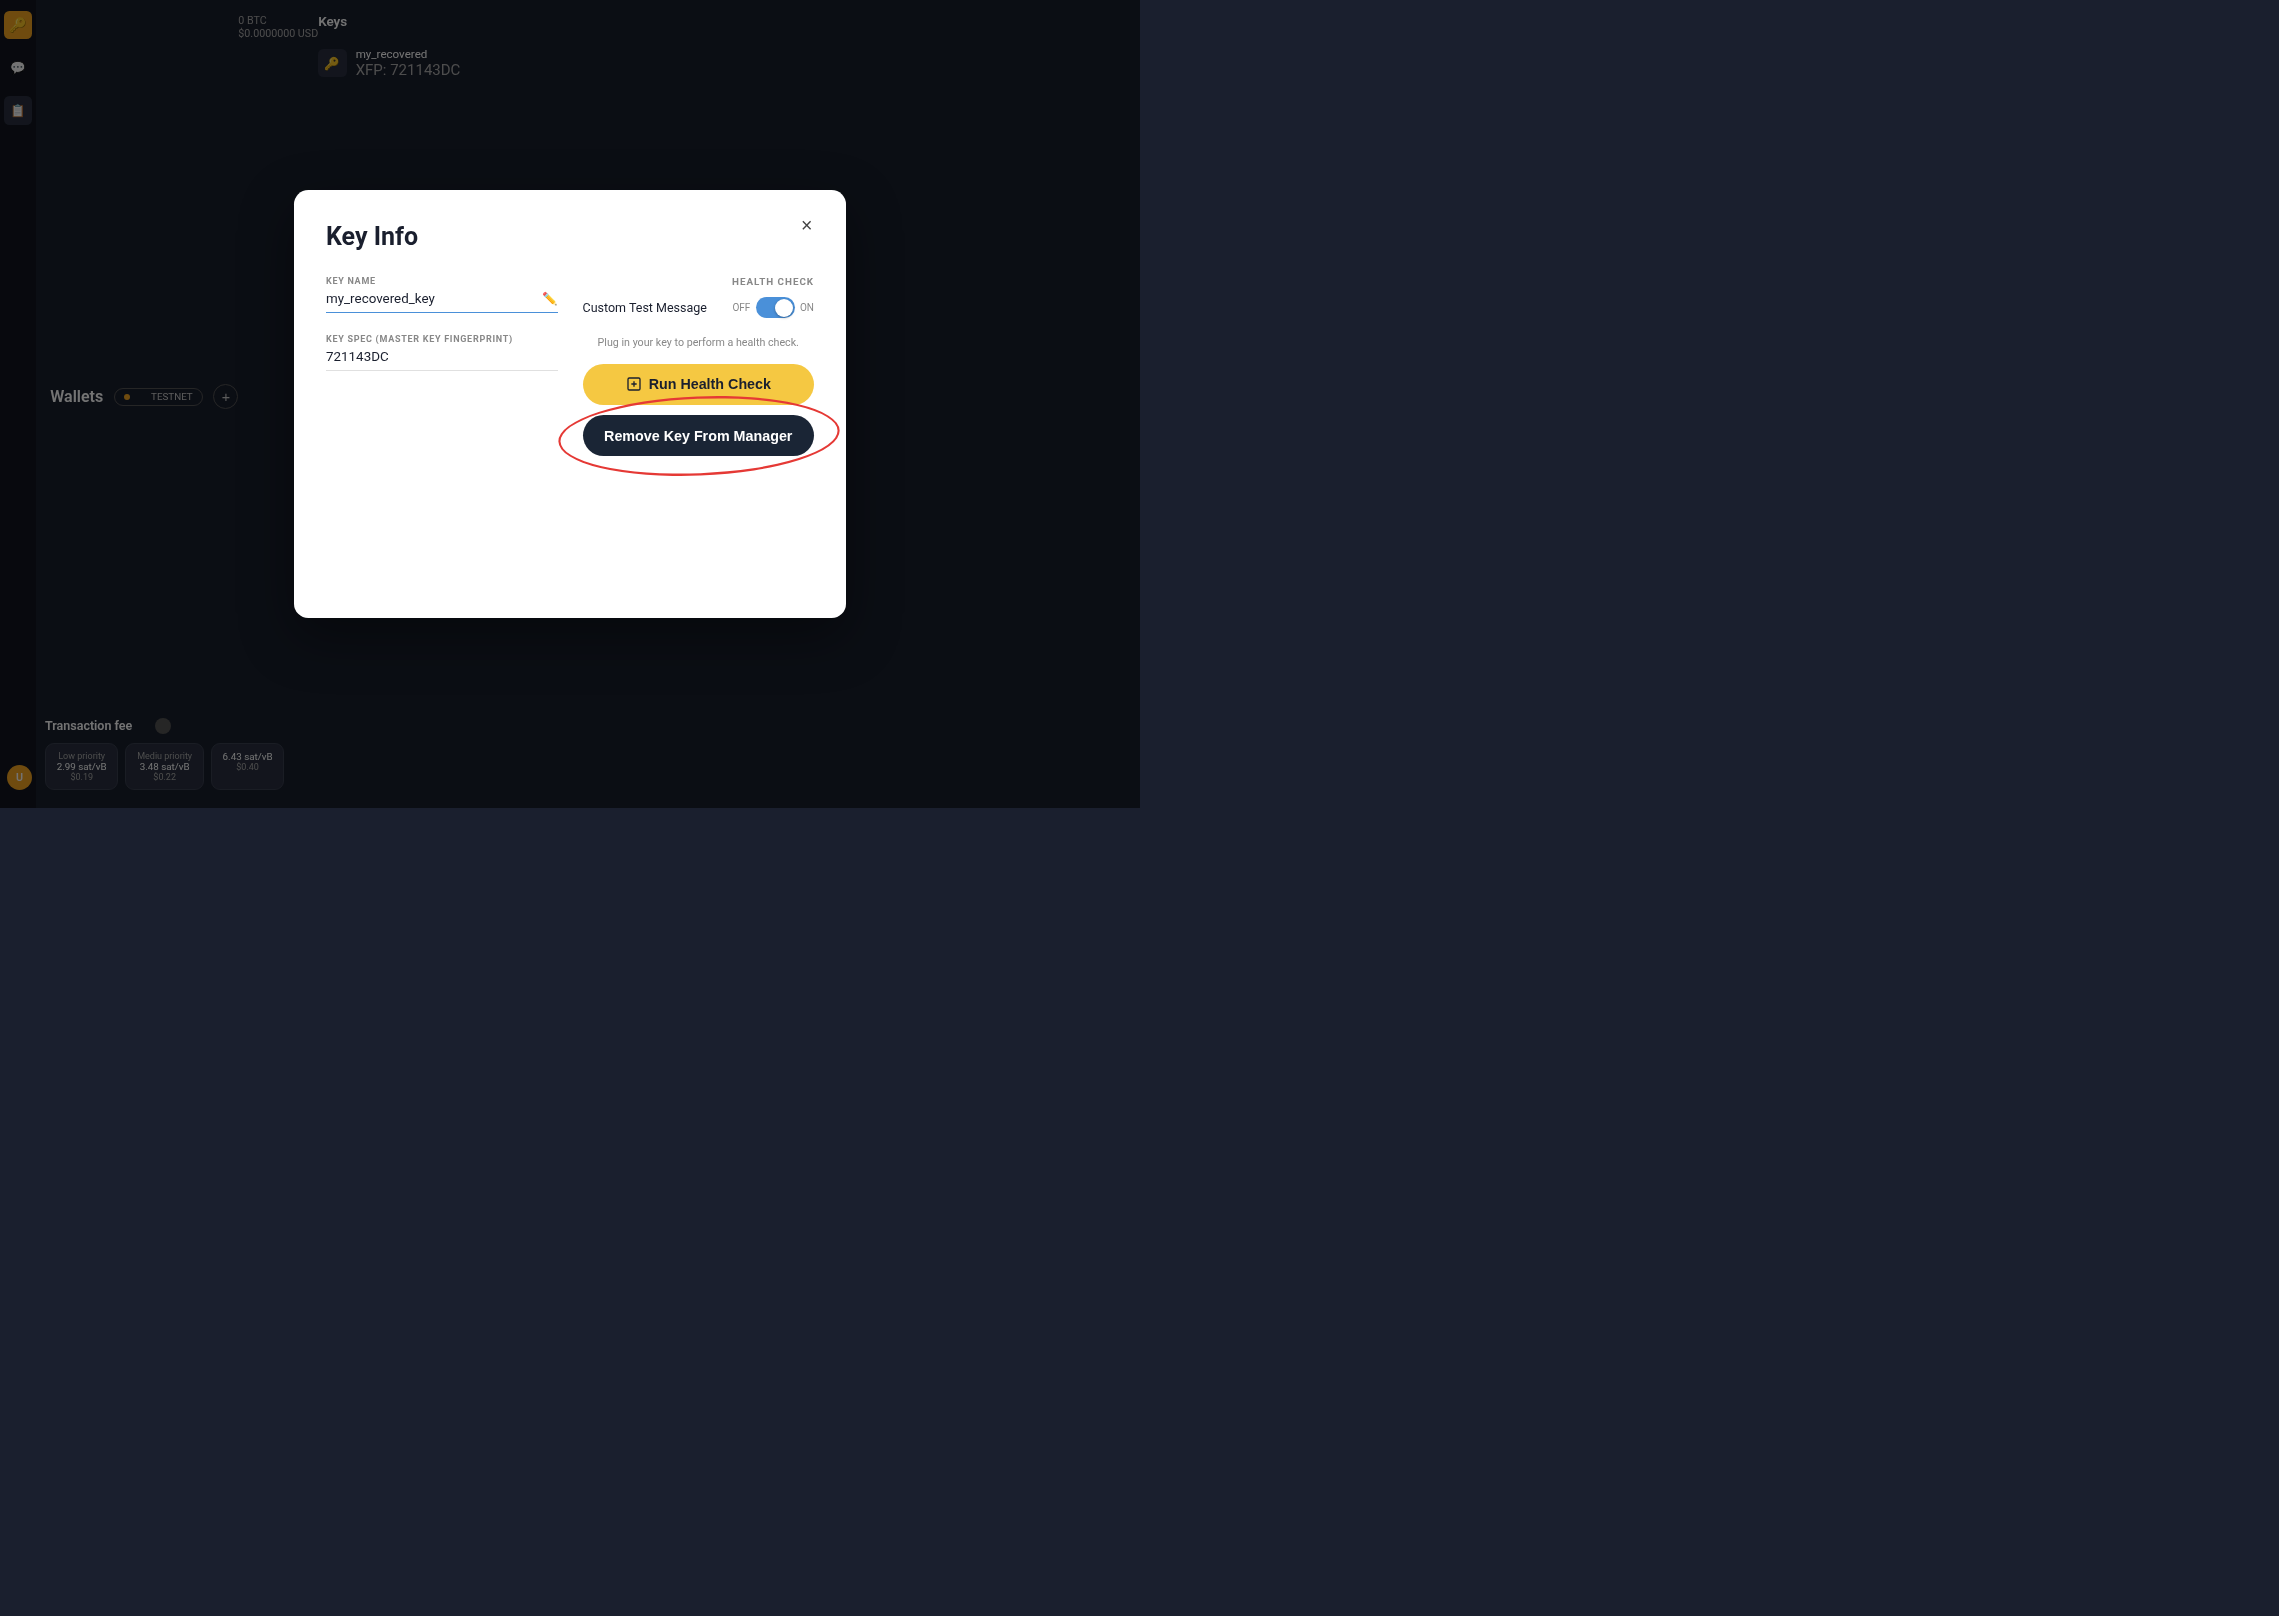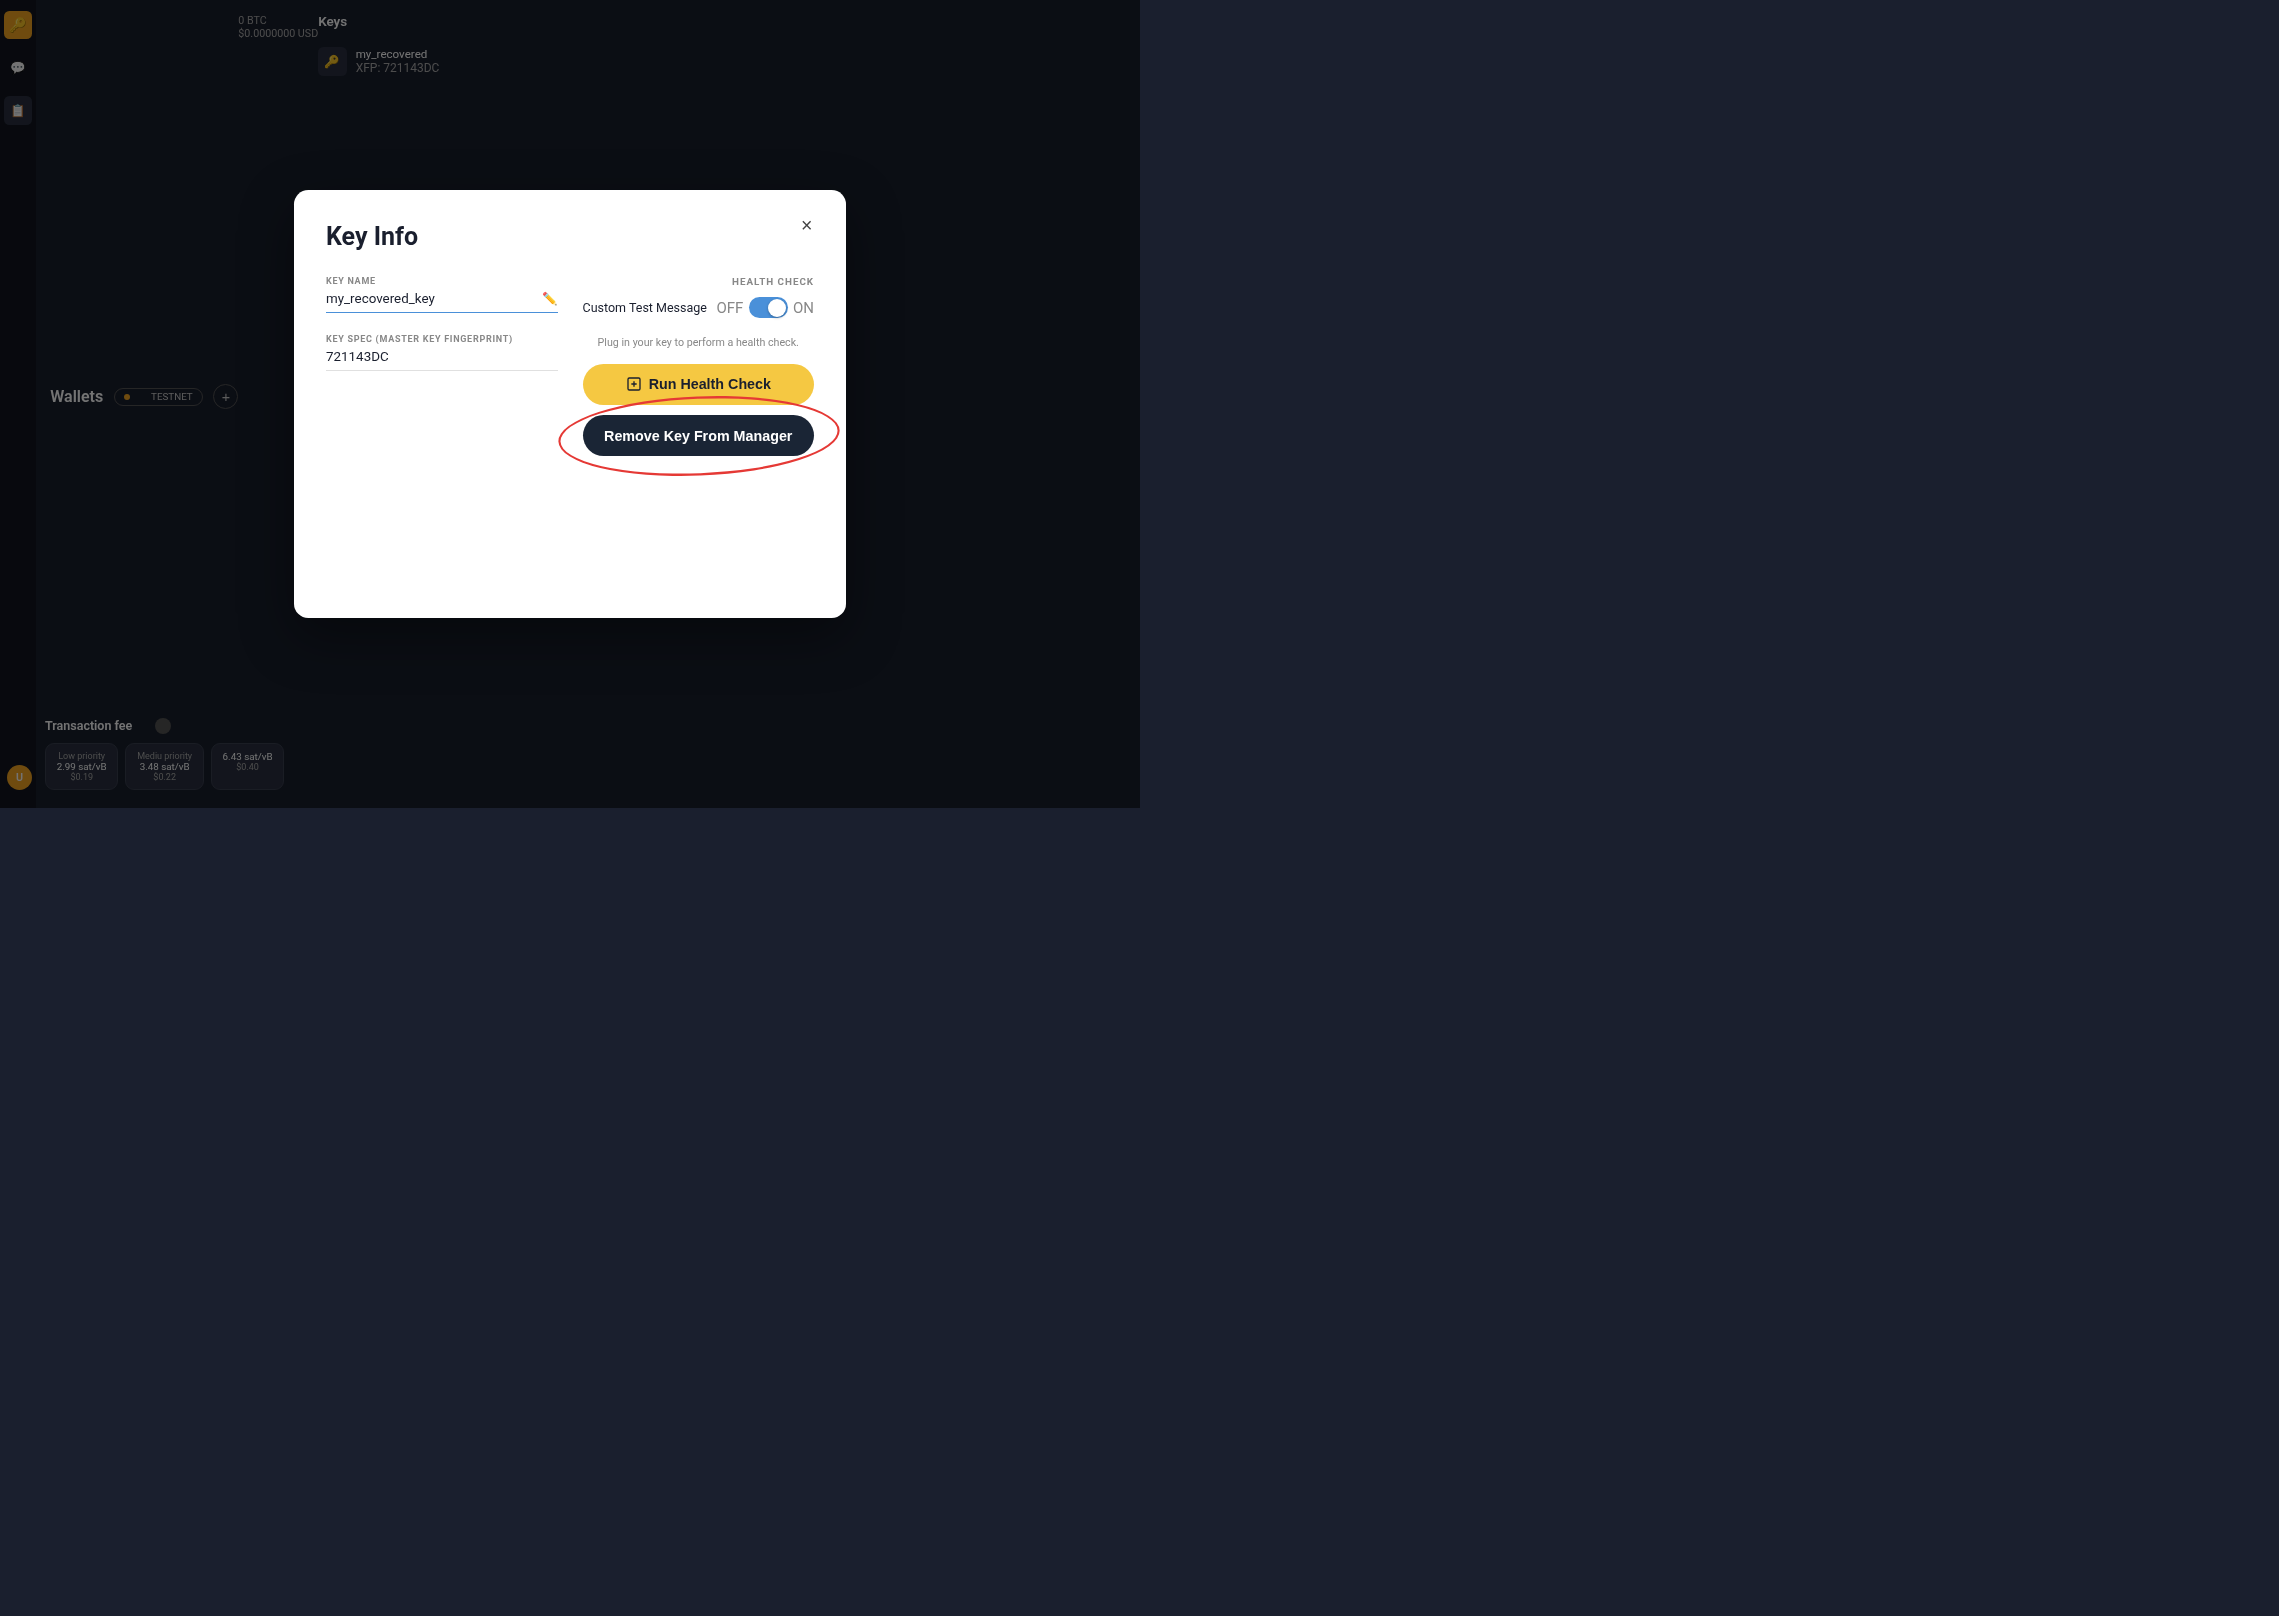--- a/index.html
+++ b/index.html
@@ -164,21 +164,21 @@
       font-size: 12.5px;
     }
 
     .key-details .key-name {
       color: #fff;
       font-size: 11.6px;
     }
 
     .key-details .key-xfp {
       color: #aaa;
-      font-size: 12px;
+      font-size: 15px;
     }
 
     
     .fee-section {
       position: absolute;
       bottom: 18px;
       left: 45px;
       right: 463px;
     }
 
@@ -357,21 +357,21 @@
 
     .toggle-label {
       font-size: 12.5px;
       color: #1a1f2e;
     }
 
     .toggle-group {
       display: flex;
       align-items: center;
       gap: 5.3px;
-      font-size: 15px;
+      font-size: 10px;
       color: #888;
     }
 
     .toggle-switch {
       width: 39px;
       height: 21.4px;
       background: #4a90d9;
       border-radius: 10.7px;
       position: relative;
       cursor: pointer;

